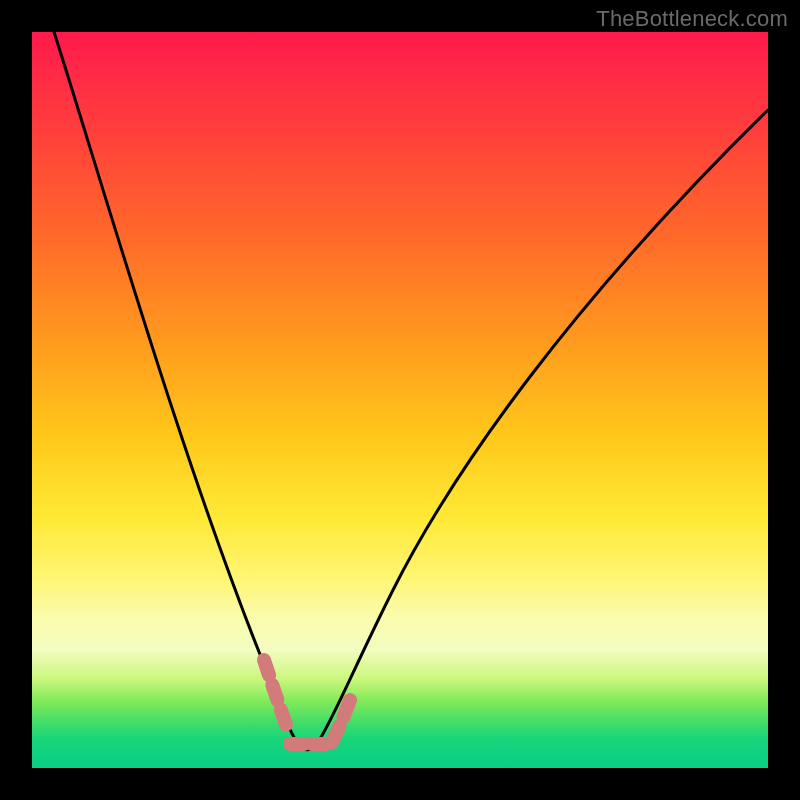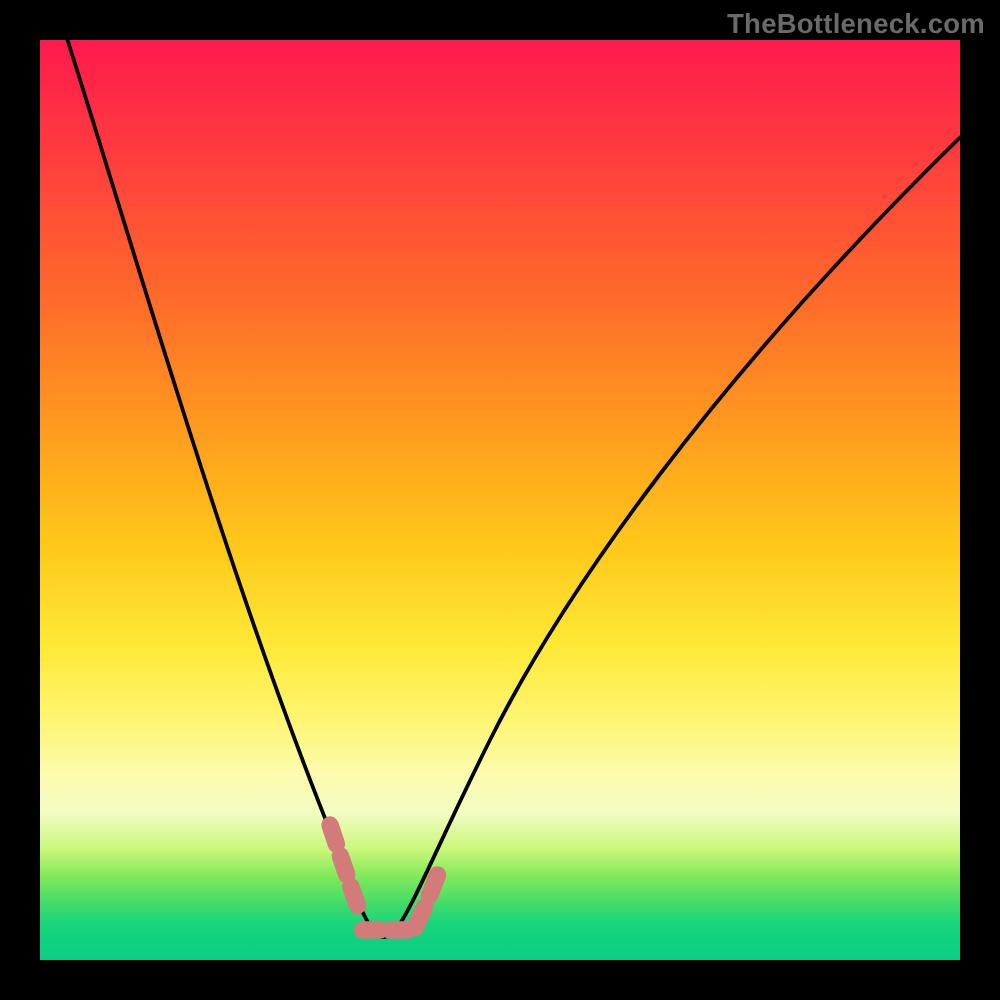--- a/index.html
+++ b/index.html
@@ -45,21 +45,21 @@
       #0bce85 100%
     );
   }
   .watermark {
     position: absolute;
     top: 6px;
     right: 12px;
     color: #6a6a6a;
     font-size: 22px;
     letter-spacing: 0.2px;
-    font-weight: 700;
+    font-weight: 400;
     user-select: none;
   }
   svg.curve {
     position: absolute;
     left: 0;
     top: 0;
     width: 736px;
     height: 736px;
     overflow: visible;
   }

